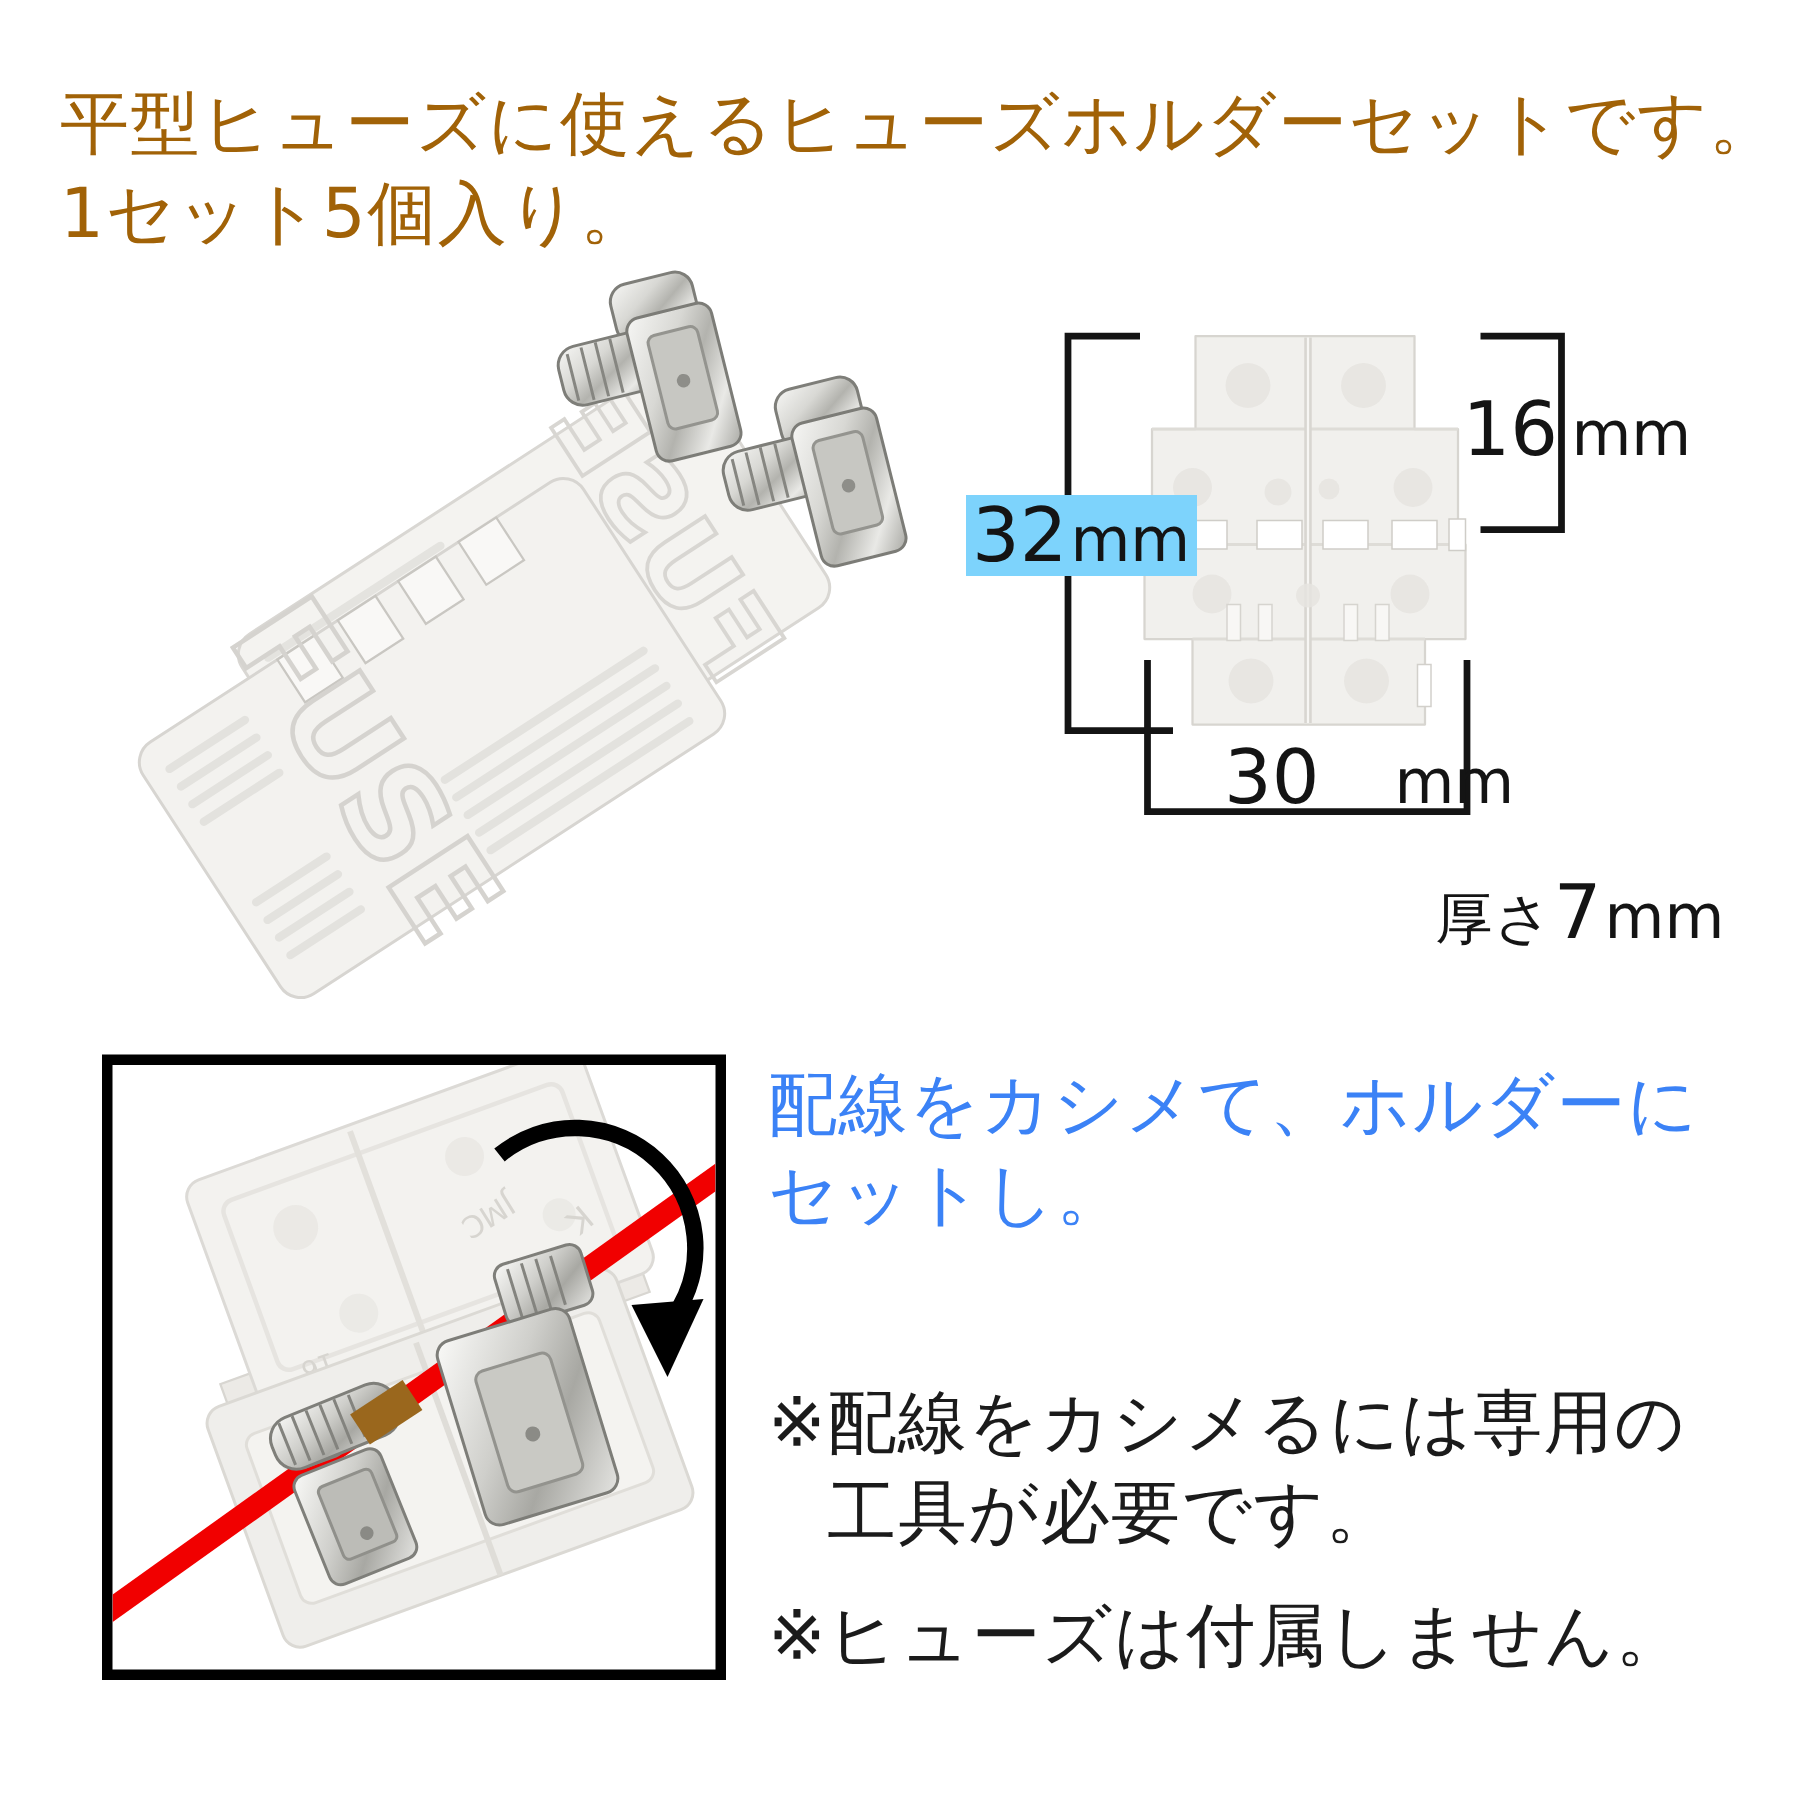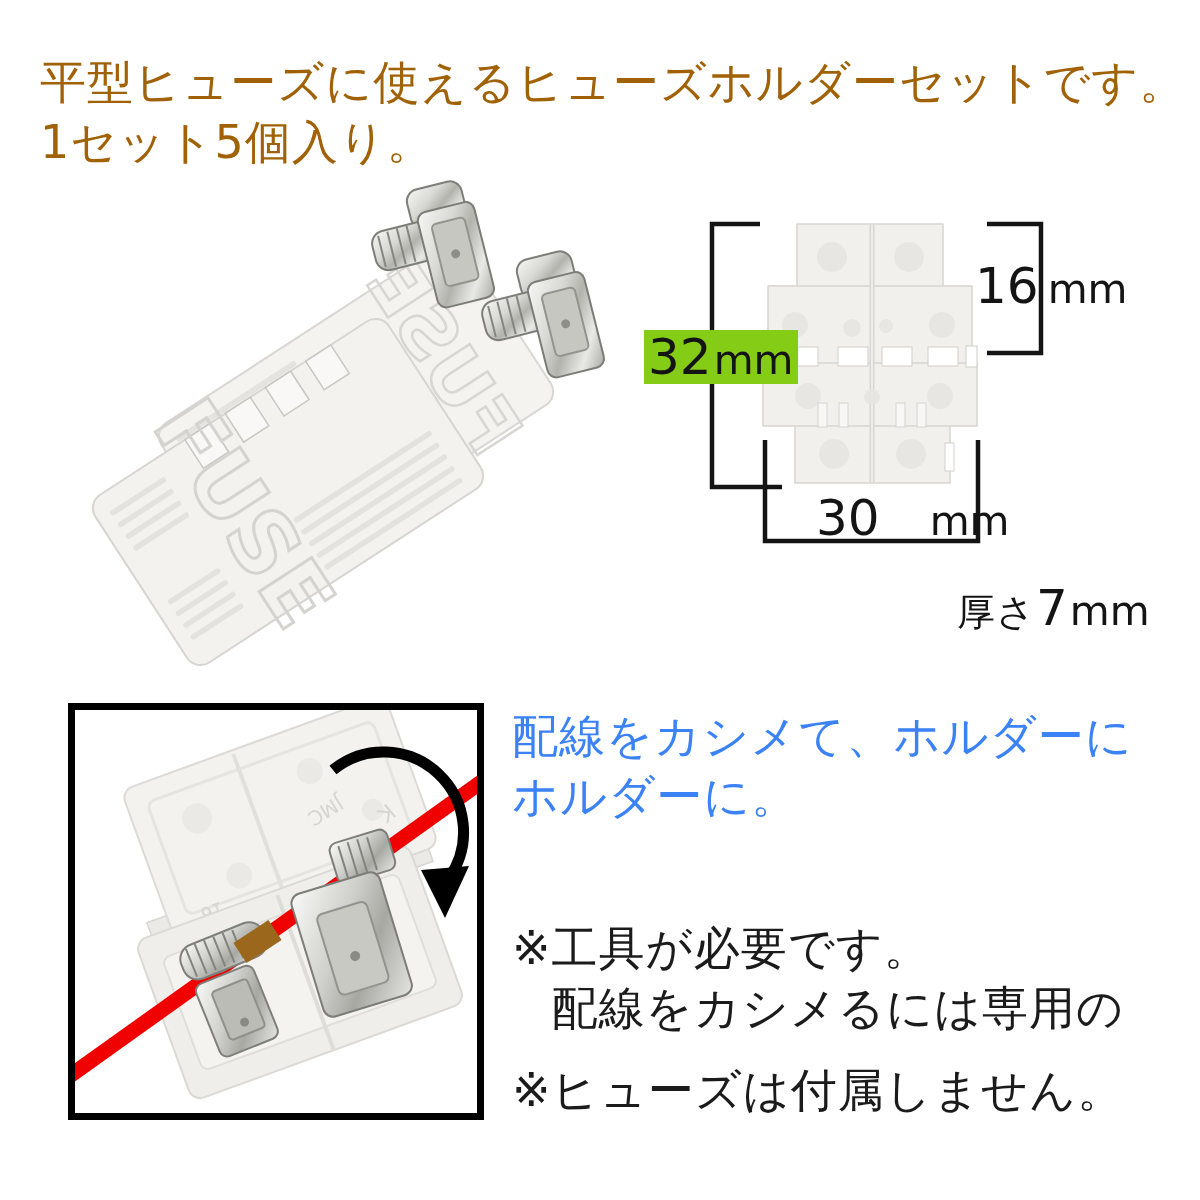--- a/index.html
+++ b/index.html
@@ -22,21 +22,21 @@
   .photo-main{left:88px;top:172px;width:545px;height:505px;}
   
   .dim-diagram{left:620px;top:200px;width:560px;height:450px;}
   .dim-label{
     position:absolute;display:flex;align-items:baseline;
     white-space:nowrap;color:#141414;
   }
   .dim-label .num{font-size:50px;line-height:1;}
   .dim-label .unit{font-size:41px;line-height:1;margin-left:2px;}
   .dim-label .jp{font-size:38px;line-height:1;letter-spacing:1px;margin-left:44px;}
-  .lbl-32{left:24px;top:130px;background:#84cc16;padding:2px 4px;}
+  .lbl-32{left:24px;top:130px;background:#7dd3fc;padding:2px 4px;}
   .lbl-16{left:355px;top:61px;}
   .lbl-16 .unit{margin-left:9px;}
   .lbl-30{left:196px;top:293px;gap:48px;}
   .lbl-thick{left:293px;top:383px;}
   
   .photo-frame{
     left:68px;top:703px;width:402px;height:403px;
     border:7px solid #000000;background:#ffffff;overflow:hidden;
   }
   .photo-frame svg{display:block;}
@@ -252,28 +252,28 @@
 
   <g>
     <path d="M 258 60 A 80 80 0 0 1 374 168" stroke="#000000" stroke-width="11" fill="none"></path>
     <polygon points="346,160 394,156 370,208" fill="#000000"></polygon>
   </g>
 </svg>
 </div>
 
 <div class="abs assembly-text">
   <span class="line">配線をカシメて、ホルダーに</span>
-  <span class="line">ホルダーに。</span>
+  <span class="line">セットし。</span>
 </div>
 
 <div class="abs note note-1">
   <span class="note-marker">※</span>
   <span class="note-lines">
+    <span>配線をカシメるには専用の</span>
     <span>工具が必要です。</span>
-    <span>配線をカシメるには専用の</span>
   </span>
 </div>
 
 <div class="abs note note-2">
   <span class="note-marker">※</span>
   <span class="note-lines">
     <span>ヒューズは付属しません。</span>
   </span>
 </div>
 

